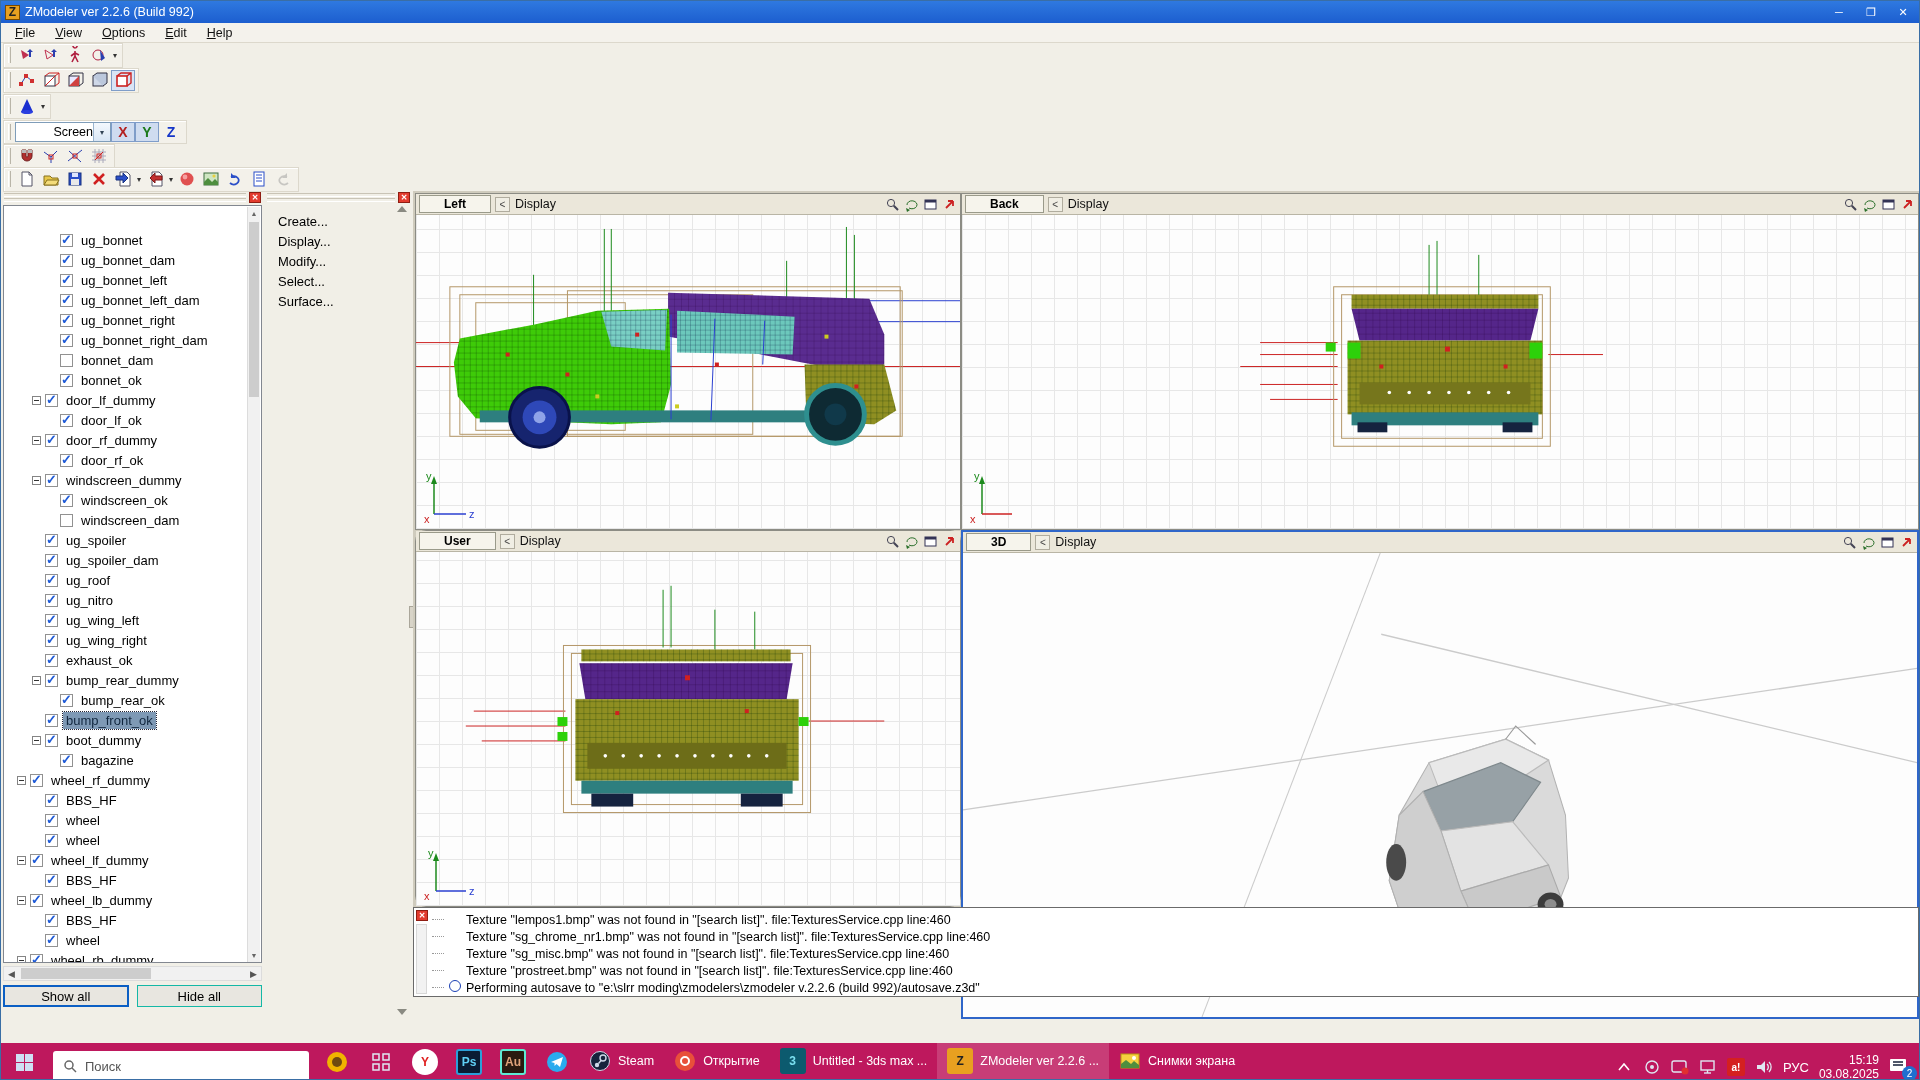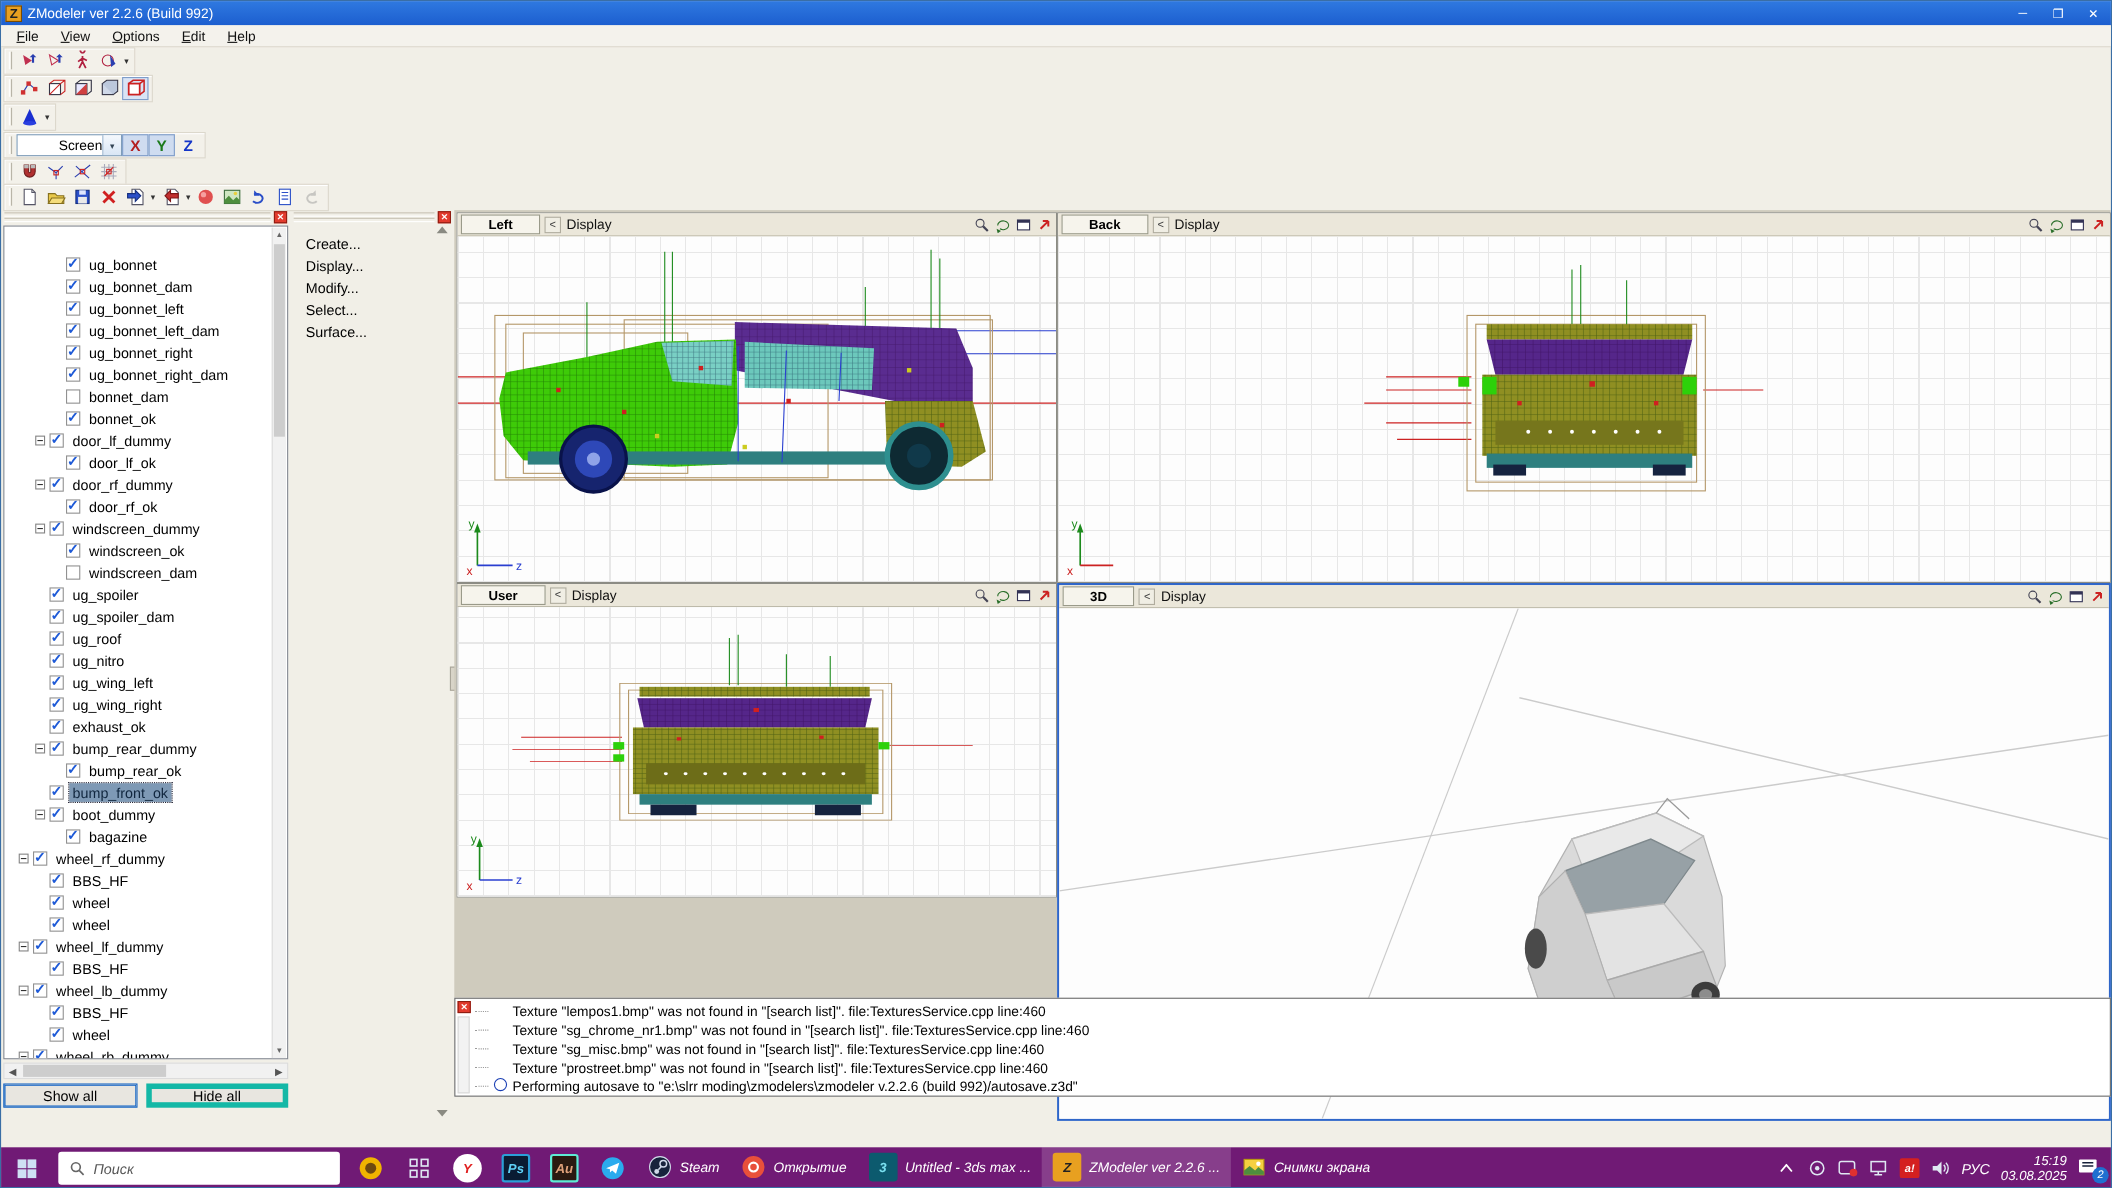--- a/index.html
+++ b/index.html
@@ -59,39 +59,39 @@
   .tlabel{font-size:13px;color:#000;padding:1px 3px;}
   .tlabel.sel{background:#7e99b5;color:#10263e;outline:1px dotted #223;}
   .vscroll{position:absolute;top:1px;right:1px;bottom:0;width:13px;background:#f1f1f1;border-left:1px solid #dcdcdc;}
   .varrow{height:13px;display:flex;align-items:center;justify-content:center;font-size:7px;color:#666;}
   .vthumb{position:absolute;left:1px;right:1px;top:15px;height:175px;background:#cdcdcd;}
   .varrow.down{position:absolute;bottom:0;left:0;right:0;}
   .hscroll{position:absolute;left:2px;right:2px;bottom:40px;height:15px;background:#f1f1f1;border:1px solid #dcdcdc;display:flex;align-items:center;}
   .harrow{width:15px;text-align:center;font-size:9px;color:#555;}
   .hthumb{height:11px;width:130px;background:#cdcdcd;margin-left:2px;}
   .tree-btns{position:absolute;left:2px;right:2px;bottom:14px;height:22px;display:flex;gap:8px;}
-  .tbn{flex:1;background:#e8e6e0;border:5px solid #14b8a6;font-size:13px;display:flex;align-items:center;justify-content:center;}
+  .tbn{flex:1;background:#e8e6e0;border:1px solid #14b8a6;font-size:13px;display:flex;align-items:center;justify-content:center;}
   .tbn.focused{border:1px solid #0b5fc4;box-shadow:inset 0 0 0 1px #0b5fc4;}
 
   
   .cmd-panel{position:absolute;left:263px;top:190px;width:149px;height:830px;}
   .cmd-items{margin-top:8px;}
   .cmd-item{font-size:13px;color:#000;padding:2px 0 2px 14px;line-height:16px;}
   .scroll-tri{position:absolute;right:6px;width:0;height:0;border-left:5px solid transparent;border-right:5px solid transparent;}
   .tri-up{top:15px;border-bottom:6px solid #8a8a82;}
   .tri-down{bottom:6px;border-top:6px solid #8a8a82;}
   .splitter{position:absolute;right:-2px;top:415px;width:6px;height:22px;background:#d8d4c8;border:1px solid #aaa69a;}
 
   
   .vp-area{position:absolute;left:412px;top:190px;right:0;height:716px;background:#cfcbbd;}
   .vp{position:absolute;border:1px solid #8c8c84;background:#fff;}
   .vp.active{border:2px solid #2f66c9;}
   .vp-l{left:2px;top:2px;width:546px;height:337px;}
   .vp-b{left:548px;top:2px;right:0;height:337px;}
-  .vp-u{left:2px;top:339px;width:546px;height:286px;}
+  .vp-u{left:2px;top:339px;width:546px;height:377px;border-radius:11px;}
   .vp-3{left:548px;top:339px;right:0;height:489px;}
   .vp-head{height:21px;background:#ebe7da;border-bottom:1px solid #b9b5a5;display:flex;align-items:center;padding:0 3px;}
   .vp-tab{background:#f6f4ec;border:1px solid #9a9a8a;font-weight:bold;font-size:12px;padding:1px 24px;margin-right:4px;}
   .vp-lt{width:15px;height:15px;border:1px solid #b0ac9e;background:#f0eee4;font-size:10px;line-height:13px;text-align:center;color:#444;margin-right:5px;}
   .vp-menu{font-size:12.5px;color:#111;}
   .vp-icons{margin-left:auto;display:flex;gap:3px;align-items:center;}
   .vp-ic{width:16px;height:16px;display:flex;align-items:center;justify-content:center;}
   .vp-body{position:relative;width:100%;height:calc(100% - 21px);overflow:hidden;background:#fdfdfd;}
   .gridbg{background-image:
       repeating-linear-gradient(0deg,#e7e7e7 0 1px,transparent 1px 23px),
@@ -124,21 +124,21 @@
   .scursor{font-size:12px;}
   .grip-dots{width:14px;height:14px;margin-left:2px;
      background:radial-gradient(circle at 3px 11px,#999 1px,transparent 1.4px),
                 radial-gradient(circle at 7px 7px,#999 1px,transparent 1.4px),
                 radial-gradient(circle at 11px 3px,#999 1px,transparent 1.4px),
                 radial-gradient(circle at 7px 11px,#999 1px,transparent 1.4px),
                 radial-gradient(circle at 11px 7px,#999 1px,transparent 1.4px),
                 radial-gradient(circle at 11px 11px,#999 1px,transparent 1.4px);}
 
   
-  .taskbar{position:absolute;left:0;top:1042px;right:0;height:38px;background:#701a75;display:flex;align-items:center;color:#fff;font-style:italic;}
+  .taskbar{position:absolute;left:0;top:1042px;right:0;height:38px;background:#be185d;display:flex;align-items:flex-end;color:#fff;}
   .tk-start{width:46px;height:100%;display:flex;align-items:center;justify-content:center;}
   .winlogo{display:grid;grid-template-columns:8px 8px;grid-template-rows:8px 8px;gap:1px;}
   .winlogo span{background:#cfe0f4;}
   .tk-search{width:256px;height:30px;background:#fff;border-radius:3px;margin:0 6px;display:flex;align-items:center;
              color:#555;font-size:13px;gap:8px;padding-left:10px;}
   .tk-ic{width:44px;height:100%;display:flex;align-items:center;justify-content:center;}
   .appico{width:26px;height:26px;display:flex;align-items:center;justify-content:center;border-radius:3px;font-weight:bold;font-size:12px;}
   .tk-win{height:100%;display:flex;align-items:center;gap:7px;padding:0 10px;border-bottom:2px solid #6cb2f0;font-size:12.5px;max-width:190px;white-space:nowrap;}
   .tk-win.active{background:rgba(255,255,255,.16);}
   .tk-tray{margin-left:auto;display:flex;align-items:center;gap:10px;padding-right:8px;}

